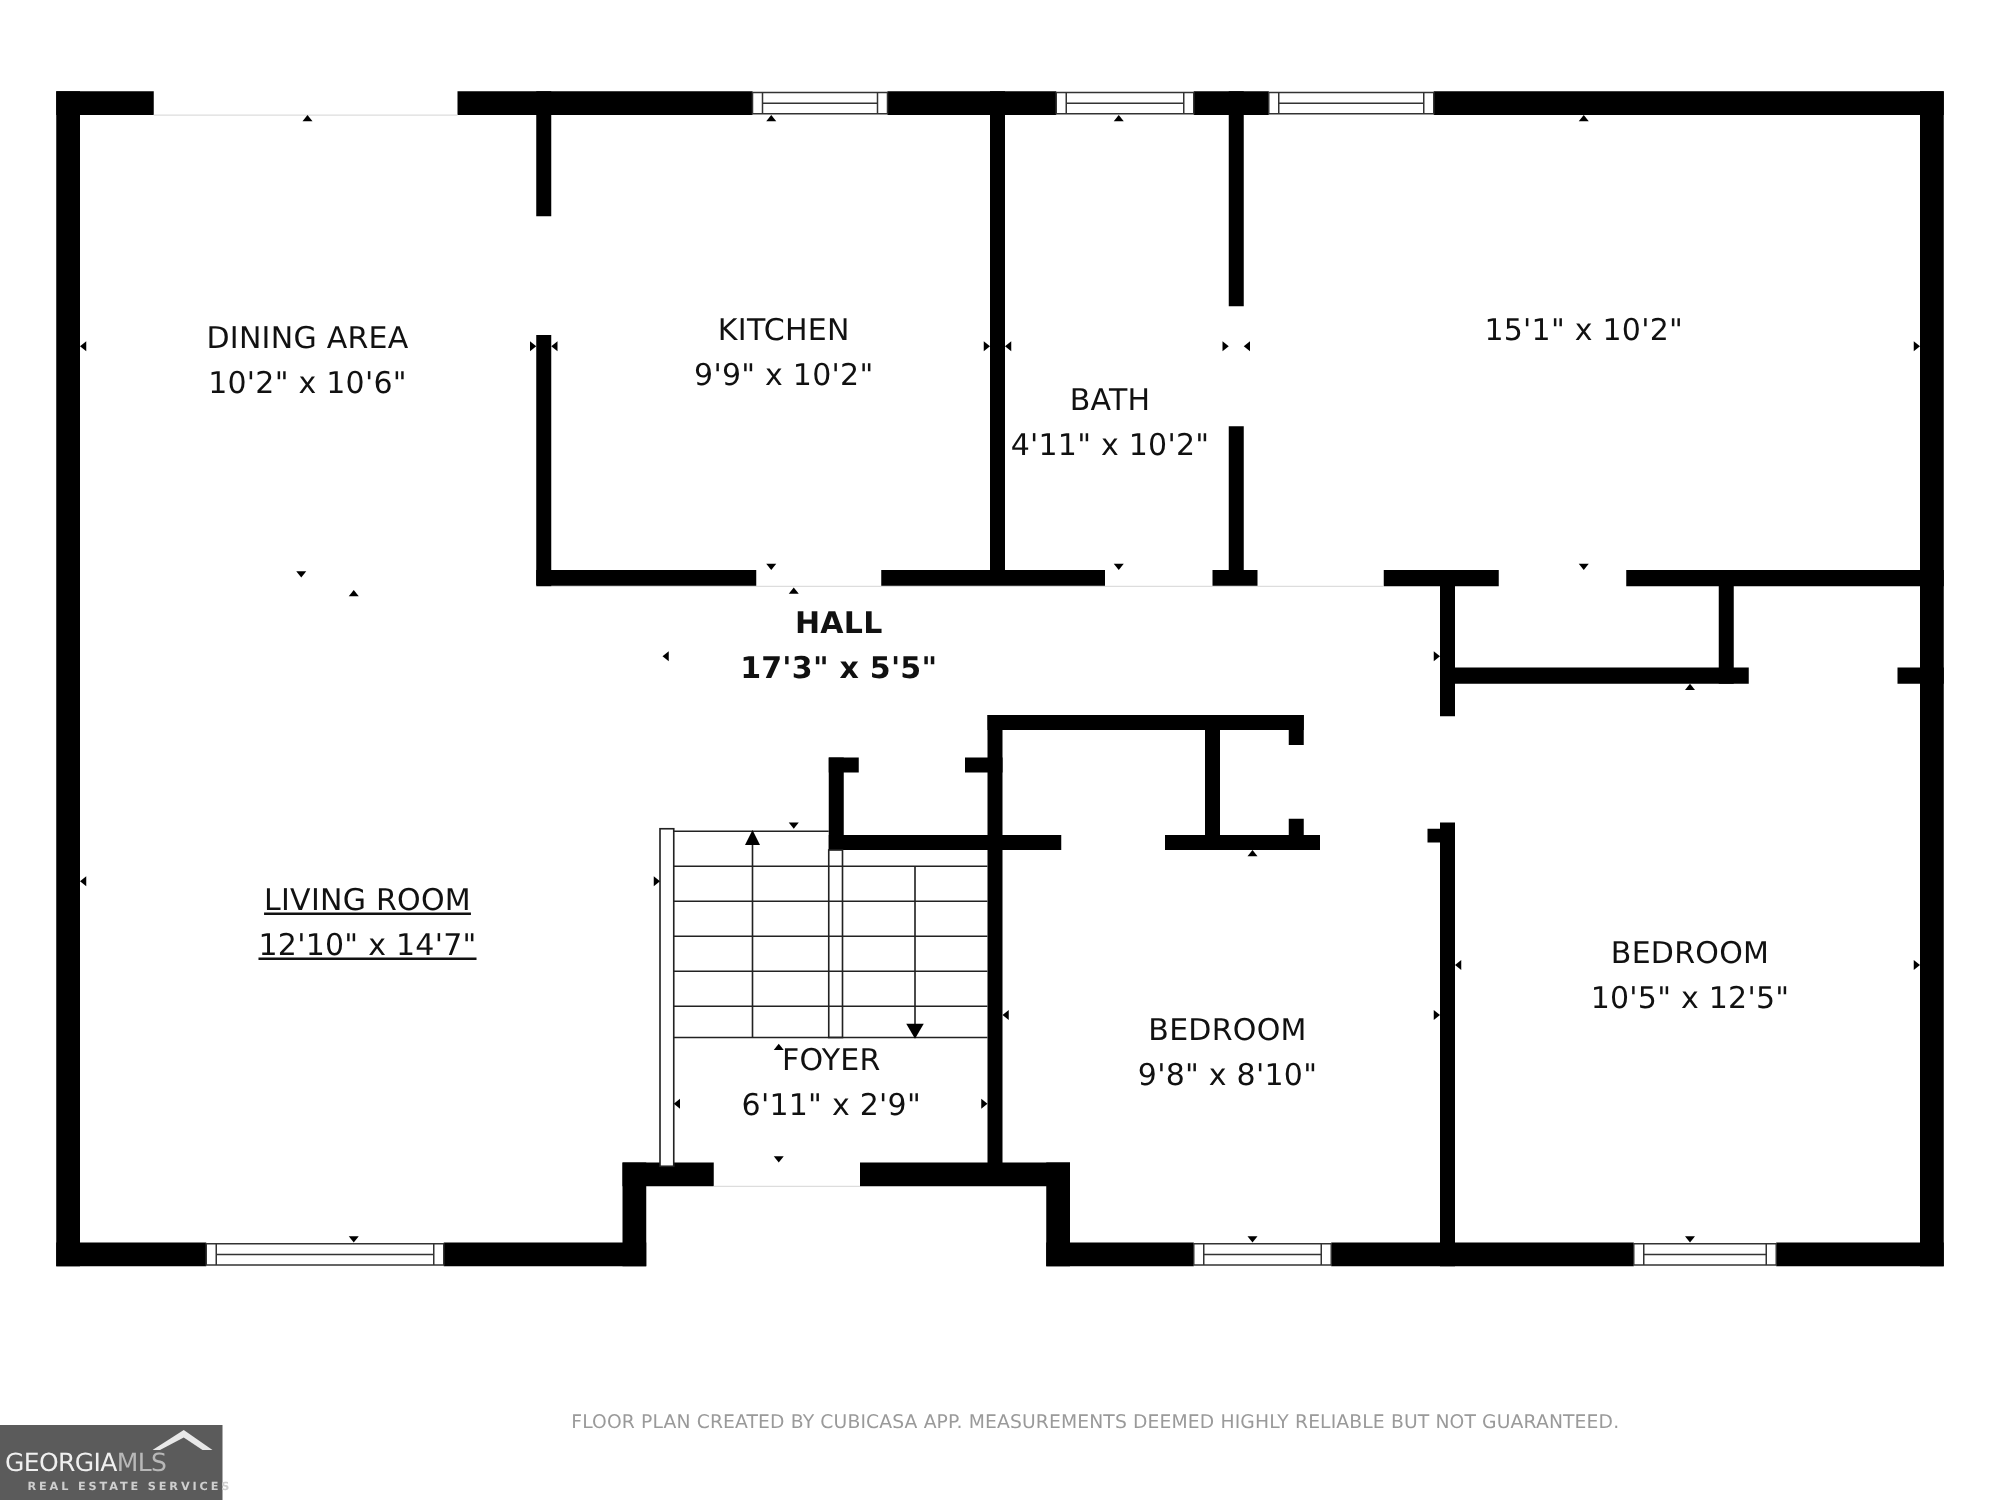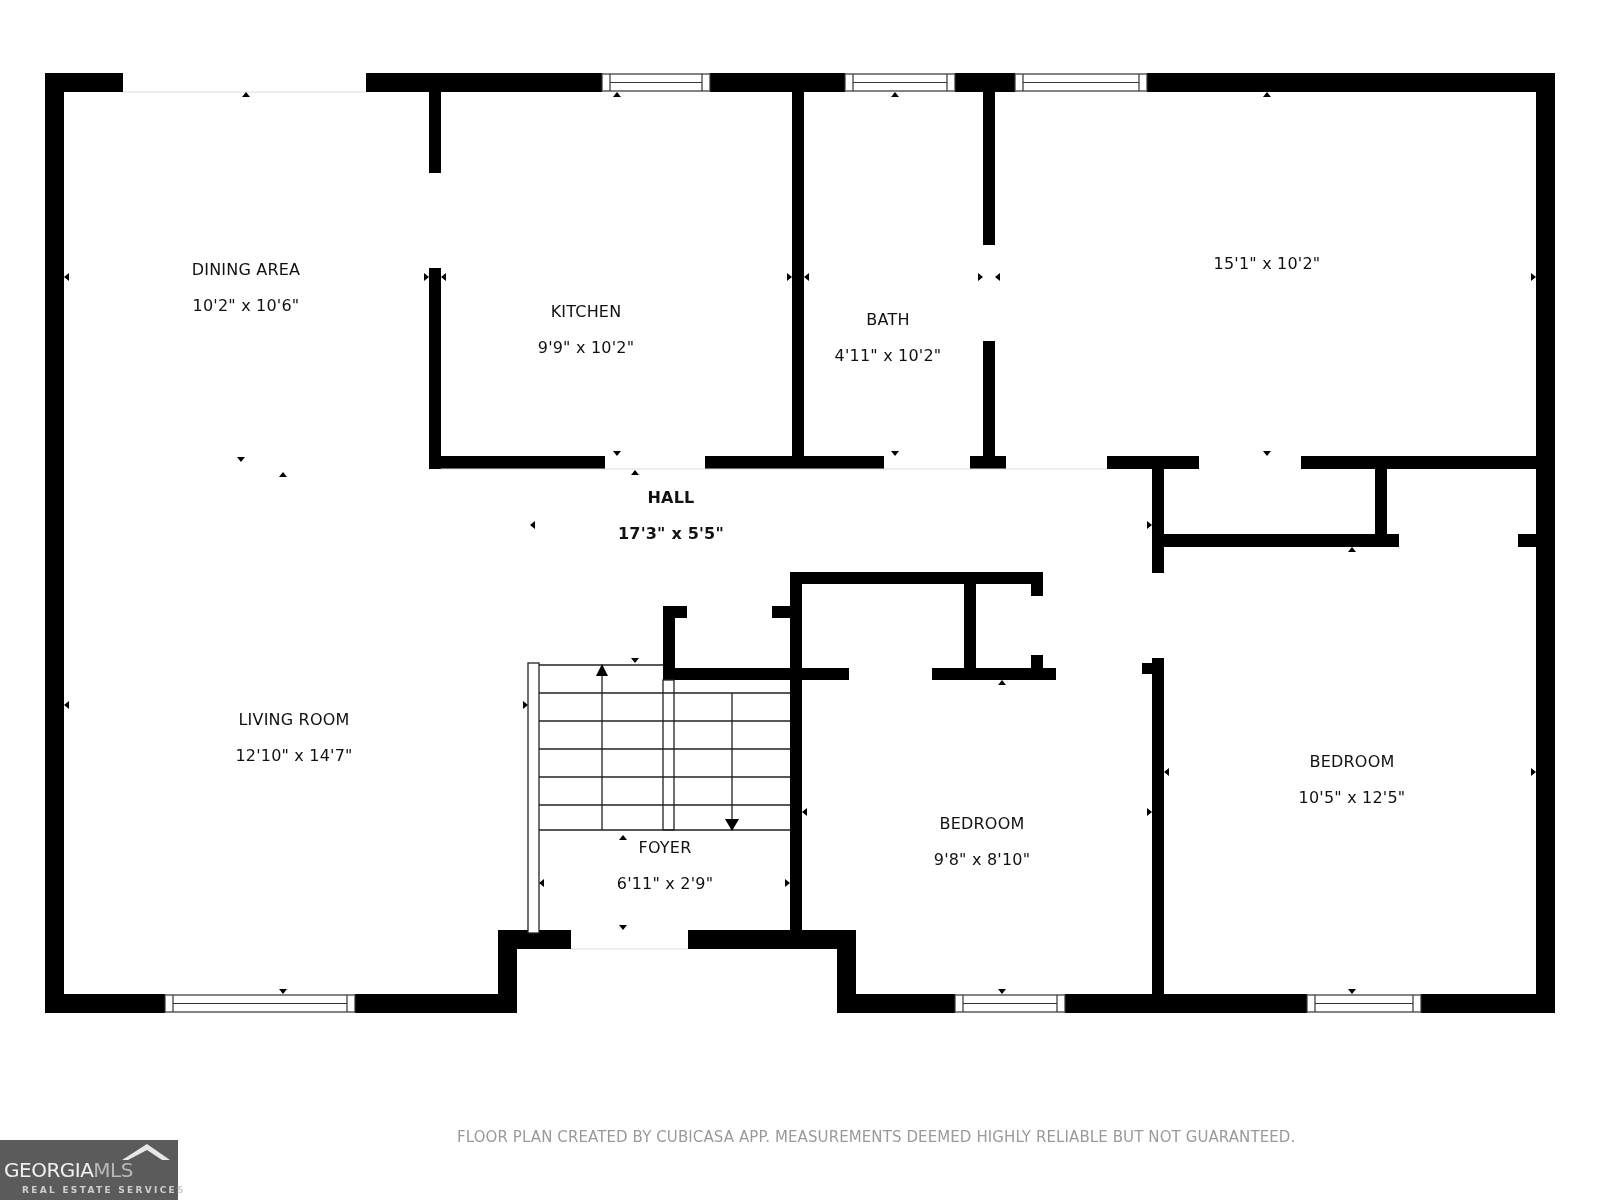--- a/index.html
+++ b/index.html
@@ -1,20 +1,20 @@
 <!DOCTYPE html>
 <html><head>
   <meta charset="utf-8">
   <style>
     html, body { margin: 0; padding: 0; background: #ffffff; }
     body { width: 1600px; height: 1200px; position: relative; overflow: hidden;
            font-family: "DejaVu Sans", "Liberation Sans", sans-serif; }
     #plan { position: absolute; left: 0; top: 0; width: 1600px; height: 1200px; }
     .room-label { position: absolute; text-align: center; color: #111; transform: translateX(-50%);
-                  font-family: "DejaVu Sans", sans-serif; font-size: 16px; line-height: 36px;
+                  font-family: "DejaVu Sans", sans-serif; font-size: 24px; line-height: 36px;
                   letter-spacing: 0.2px; white-space: nowrap; }
     .room-label .name, .room-label .dims { display: block; }
     .disclaimer { position: absolute; left: 457px; top: 1128px; font-size: 15px; color: #9a9a9a;
                   font-family: "DejaVu Sans", sans-serif; letter-spacing: 0.1px; white-space: nowrap; }
     .logo { position: absolute; left: 0; top: 1140px; width: 178px; height: 60px; background: #5b5b5b; }
     .logo .brand { position: absolute; left: 4px; top: 18px; font-family: "DejaVu Sans", sans-serif;
                    font-size: 20px; letter-spacing: -0.5px; color: #f0f0f0; white-space: nowrap; }
     .logo .brand .mls { color: #b8b8b8; }
     .logo .tag { position: absolute; left: 22px; top: 45px; font-size: 9px; letter-spacing: 2.3px;
                  color: #cfcfcf; font-weight: bold; white-space: nowrap; }
@@ -175,36 +175,36 @@
     <polygon points="1536,772 1531,768 1531,776"></polygon>
     <polygon points="1352,547 1348,552 1356,552"></polygon>
     <polygon points="1352,994 1348,989 1356,989"></polygon>
   </g>
 </svg>
 
 <div class="room-label" style="left:246px;top:252px;">
   <span class="name">DINING AREA</span>
   <span class="dims">10'2" x 10'6"</span>
 </div>
-<div class="room-label" style="left:586px;top:246px;margin-top:48px;">
+<div class="room-label" style="left:627px;top:246px;">
   <span class="name">KITCHEN</span>
   <span class="dims">9'9" x 10'2"</span>
 </div>
 <div class="room-label" style="left:848px;top:302px;margin-left:40px;">
   <span class="name">BATH</span>
   <span class="dims">4'11" x 10'2"</span>
 </div>
 <div class="room-label" style="left:1267px;top:246px;">
   <span class="dims">15'1" x 10'2"</span>
 </div>
 <div class="room-label" style="left:671px;top:480px;font-weight:bold;">
   <span class="name">HALL</span>
   <span class="dims">17'3" x 5'5"</span>
 </div>
-<div class="room-label" style="left:294px;top:702px;">
+<div class="room-label" style="left:294px;top:702px;text-decoration:underline;">
   <span class="name">LIVING ROOM</span>
   <span class="dims">12'10" x 14'7"</span>
 </div>
 <div class="room-label" style="left:665px;top:830px;">
   <span class="name">FOYER</span>
   <span class="dims">6'11" x 2'9"</span>
 </div>
 <div class="room-label" style="left:982px;top:806px;">
   <span class="name">BEDROOM</span>
   <span class="dims">9'8" x 8'10"</span>

